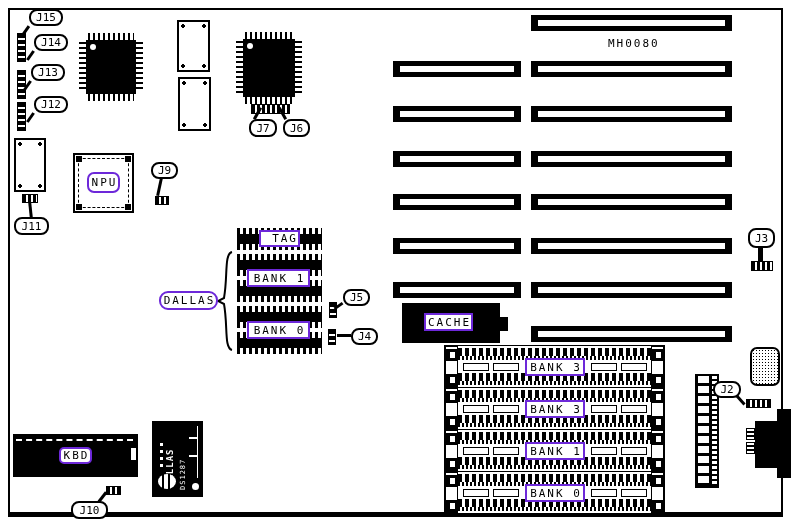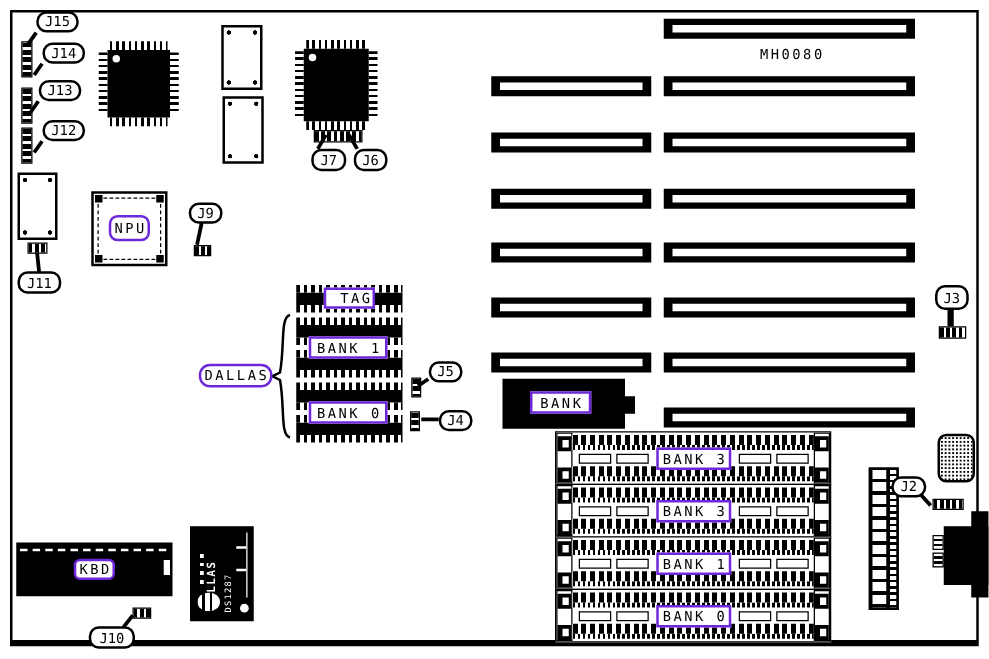--- a/index.html
+++ b/index.html
@@ -223,21 +223,21 @@
   <div class="slot" style="left:393px;top:194px;width:128px;height:16px;"></div>
   <div class="slot" style="left:393px;top:238px;width:128px;height:16px;"></div>
   <div class="slot" style="left:393px;top:282px;width:128px;height:16px;"></div>
 
   <div class="mh" style="left:608px;top:37px;"><span>MH0080</span></div>
   <div class="jh" style="left:751px;top:261px;width:22px;height:10px;"></div>
 
   <div class="blackbox" style="left:402px;top:303px;width:98px;height:40px;"></div>
   <div class="blackbox" style="left:500px;top:317px;width:8px;height:14px;"></div>
   <div class="lbox" style="left:424px;top:313px;width:49px;height:18px;">
-      <span>BANK</span>
+      <span>CACHE</span>
     </div>
 
   <div class="abs" style="left:444px;top:345px;width:221px;height:169px;">
     <div class="bank" style="top:0;">
       <div class="lstrip" style="left:0;"></div>
       <div class="lstrip" style="left:206px;"></div>
       <div class="simm" style="top:2px;"></div>
       <div class="simm" style="top:27px;"></div>
       <div class="mbar" style="left:18px;top:17px;width:26px;"></div>
       <div class="mbar" style="left:48px;top:17px;width:26px;"></div>

